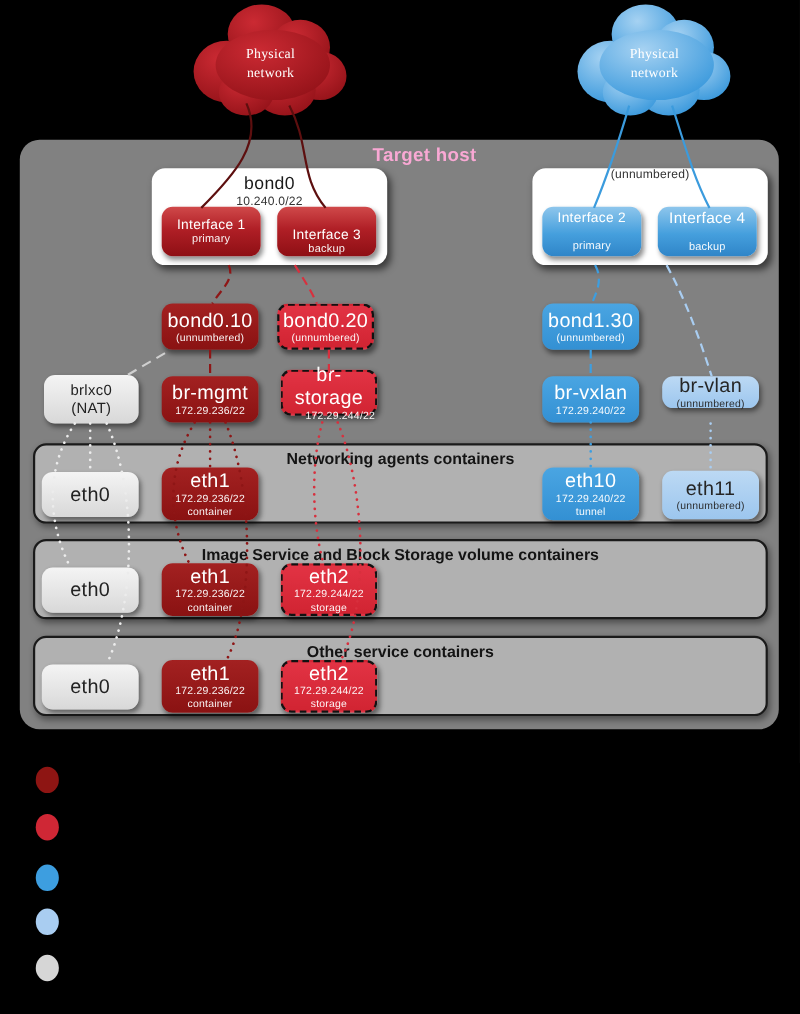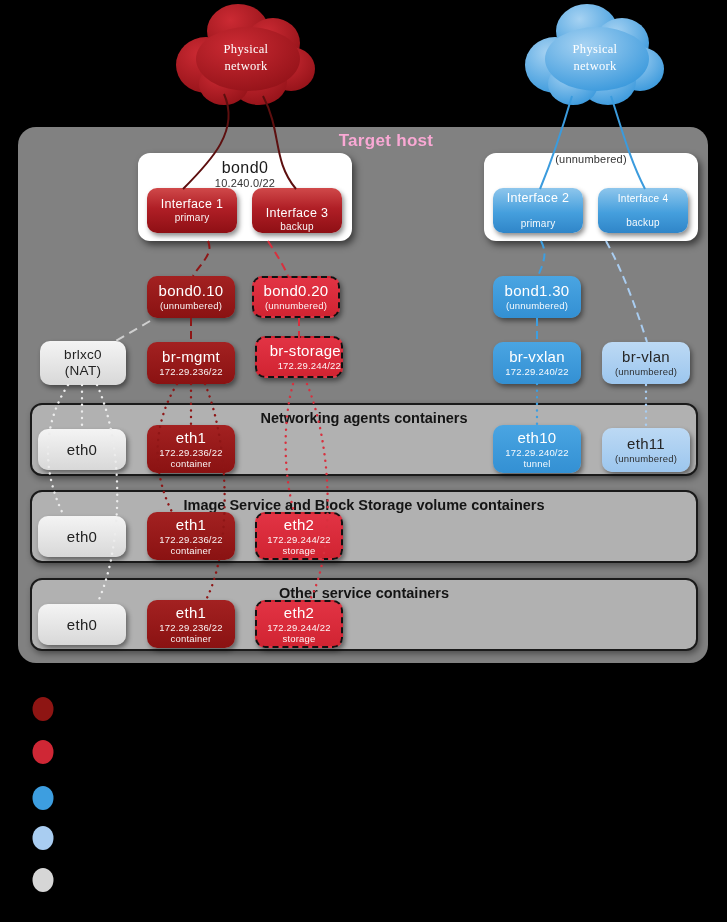--- a/index.html
+++ b/index.html
@@ -10,21 +10,21 @@
   
   #host{position:absolute;left:18px;top:127px;width:690px;height:536px;
         background:#818181;border-radius:18px;}
   #host-title{position:absolute;left:296px;top:131px;width:180px;text-align:center;
         font-size:17px;font-weight:bold;color:#f9a8d4;letter-spacing:.3px;}
 
   
   .node{position:absolute;box-sizing:border-box;border-radius:10px;
         display:flex;flex-direction:column;justify-content:center;align-items:center;
         text-align:center;color:#fff;box-shadow:2px 3px 5px rgba(0,0,0,.45);line-height:1.2;}
-  .lbl{font-size:15px;letter-spacing:.3px;}
+  .lbl{font-size:18px;letter-spacing:.3px;}
   .sub{font-size:9.5px;opacity:.95;letter-spacing:.2px;}
   .sub2{font-size:9.5px;opacity:.95;letter-spacing:.2px;}
 
   .dr{background:linear-gradient(180deg,#a32121,#8a1212);}
   .rd{background:linear-gradient(180deg,#e23344,#d12432);border:2.5px dashed #111;}
   .bl{background:linear-gradient(180deg,#4aa5e2,#3390d3);}
   .lb{background:linear-gradient(180deg,#bcd9f4,#9cc6ee);color:#262626;}
   .gb{background:linear-gradient(180deg,#f4f4f4,#d8d8d8);color:#222;}
   .ifr{background:linear-gradient(180deg,#d0494a 0%,#b01f26 45%,#8e0f14 100%);}
   .ifb{background:linear-gradient(180deg,#8ec6ec 0%,#459fdd 55%,#2f85c8 100%);gap:12px;}
@@ -125,21 +125,21 @@
   </div>
 
   <div class="panel" style="left:484px;top:153px;width:214px;height:88px;">
     <div class="psub">(unnumbered)</div>
   </div>
   <div class="node ifb" style="left:493px;top:188px;width:90px;height:45px;">
     <div class="lbl" style="font-size:12.5px">Interface 2</div>
     <div class="sub" style="font-size:10px">primary</div>
   </div>
   <div class="node ifb" style="left:598px;top:188px;width:90px;height:45px;">
-    <div class="lbl" style="font-size:10px">Interface 4</div>
+    <div class="lbl" style="font-size:14px">Interface 4</div>
     <div class="sub" style="font-size:10px">backup</div>
   </div>
 
   <div class="node dr" style="left:147px;top:276px;width:88px;height:42px;">
     <div class="lbl">bond0.10</div>
     <div class="sub">(unnumbered)</div>
   </div>
   <div class="node rd" style="left:252px;top:276px;width:88px;height:42px;">
     <div class="lbl">bond0.20</div>
     <div class="sub">(unnumbered)</div>
@@ -158,21 +158,21 @@
     <div class="sub">172.29.236/22</div>
   </div>
   <div class="node rd" style="left:255px;top:336px;width:88px;height:42px;align-items:flex-end;">
     <div class="lbl">br-storage</div>
     <div class="sub">172.29.244/22</div>
   </div>
   <div class="node bl" style="left:493px;top:342px;width:88px;height:42px;">
     <div class="lbl">br-vxlan</div>
     <div class="sub">172.29.240/22</div>
   </div>
-  <div class="node lb" style="left:602px;top:342px;width:88px;height:42px;">
+  <div class="node lb" style="left:602px;top:342px;width:88px;height:29px;">
     <div class="lbl">br-vlan</div>
     <div class="sub">(unnumbered)</div>
   </div>
 
   <div class="section" style="top:403px;">
     <div class="section-title">Networking agents containers</div>
   </div>
   <div class="node gb" style="left:38px;top:429px;width:88px;height:41px;">
     <div class="lbl">eth0</div>
   </div>

